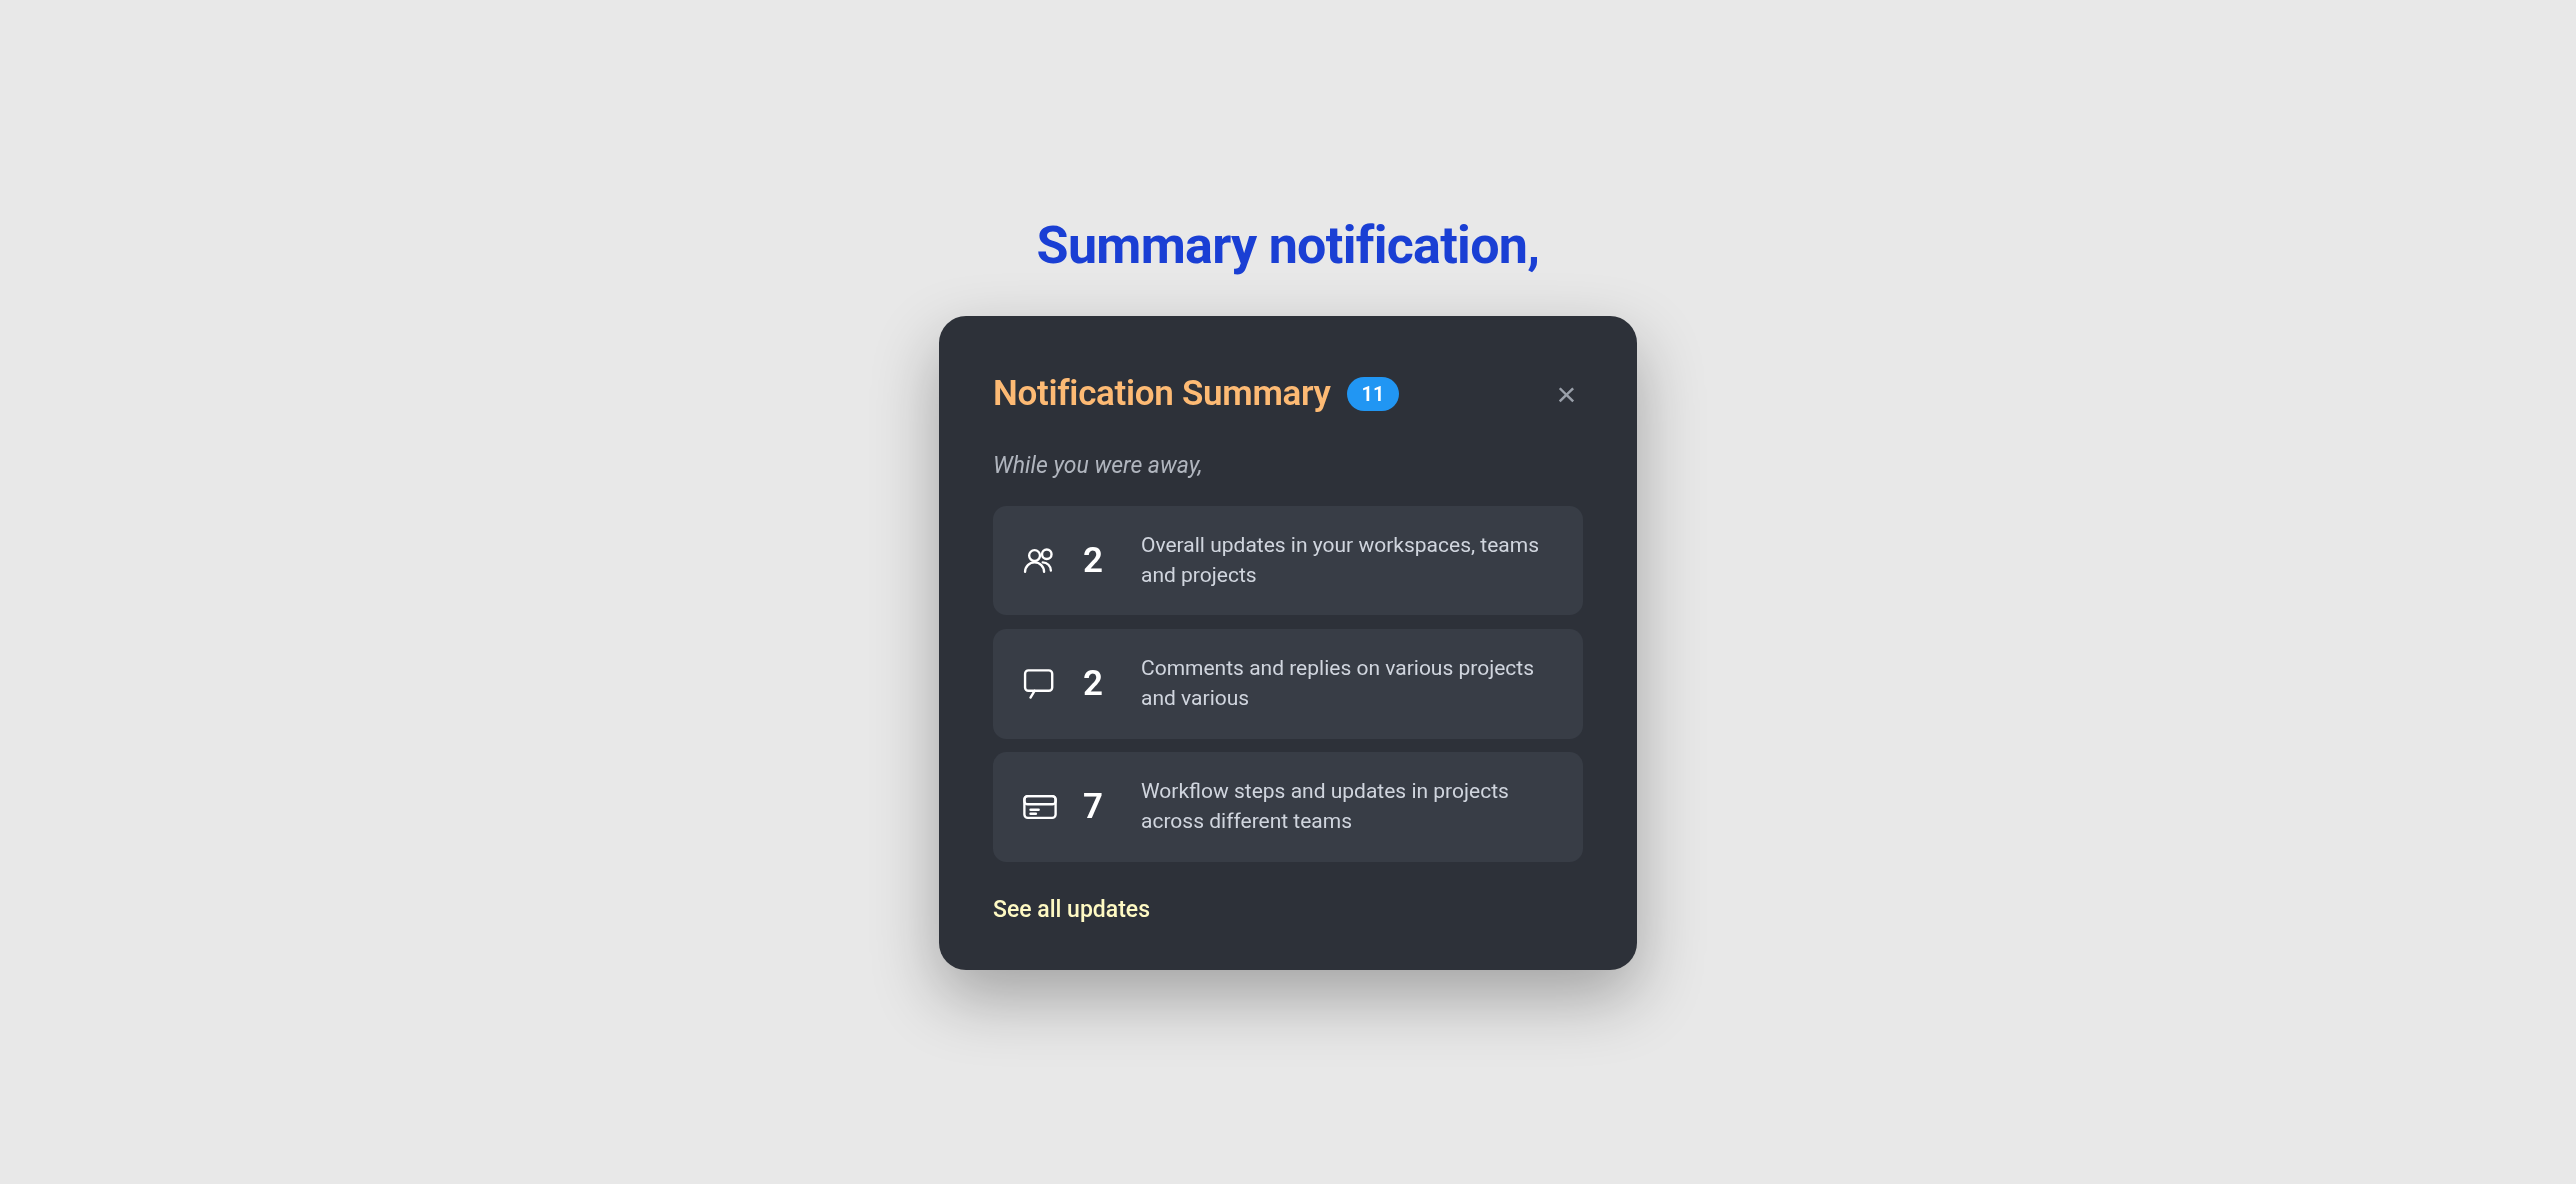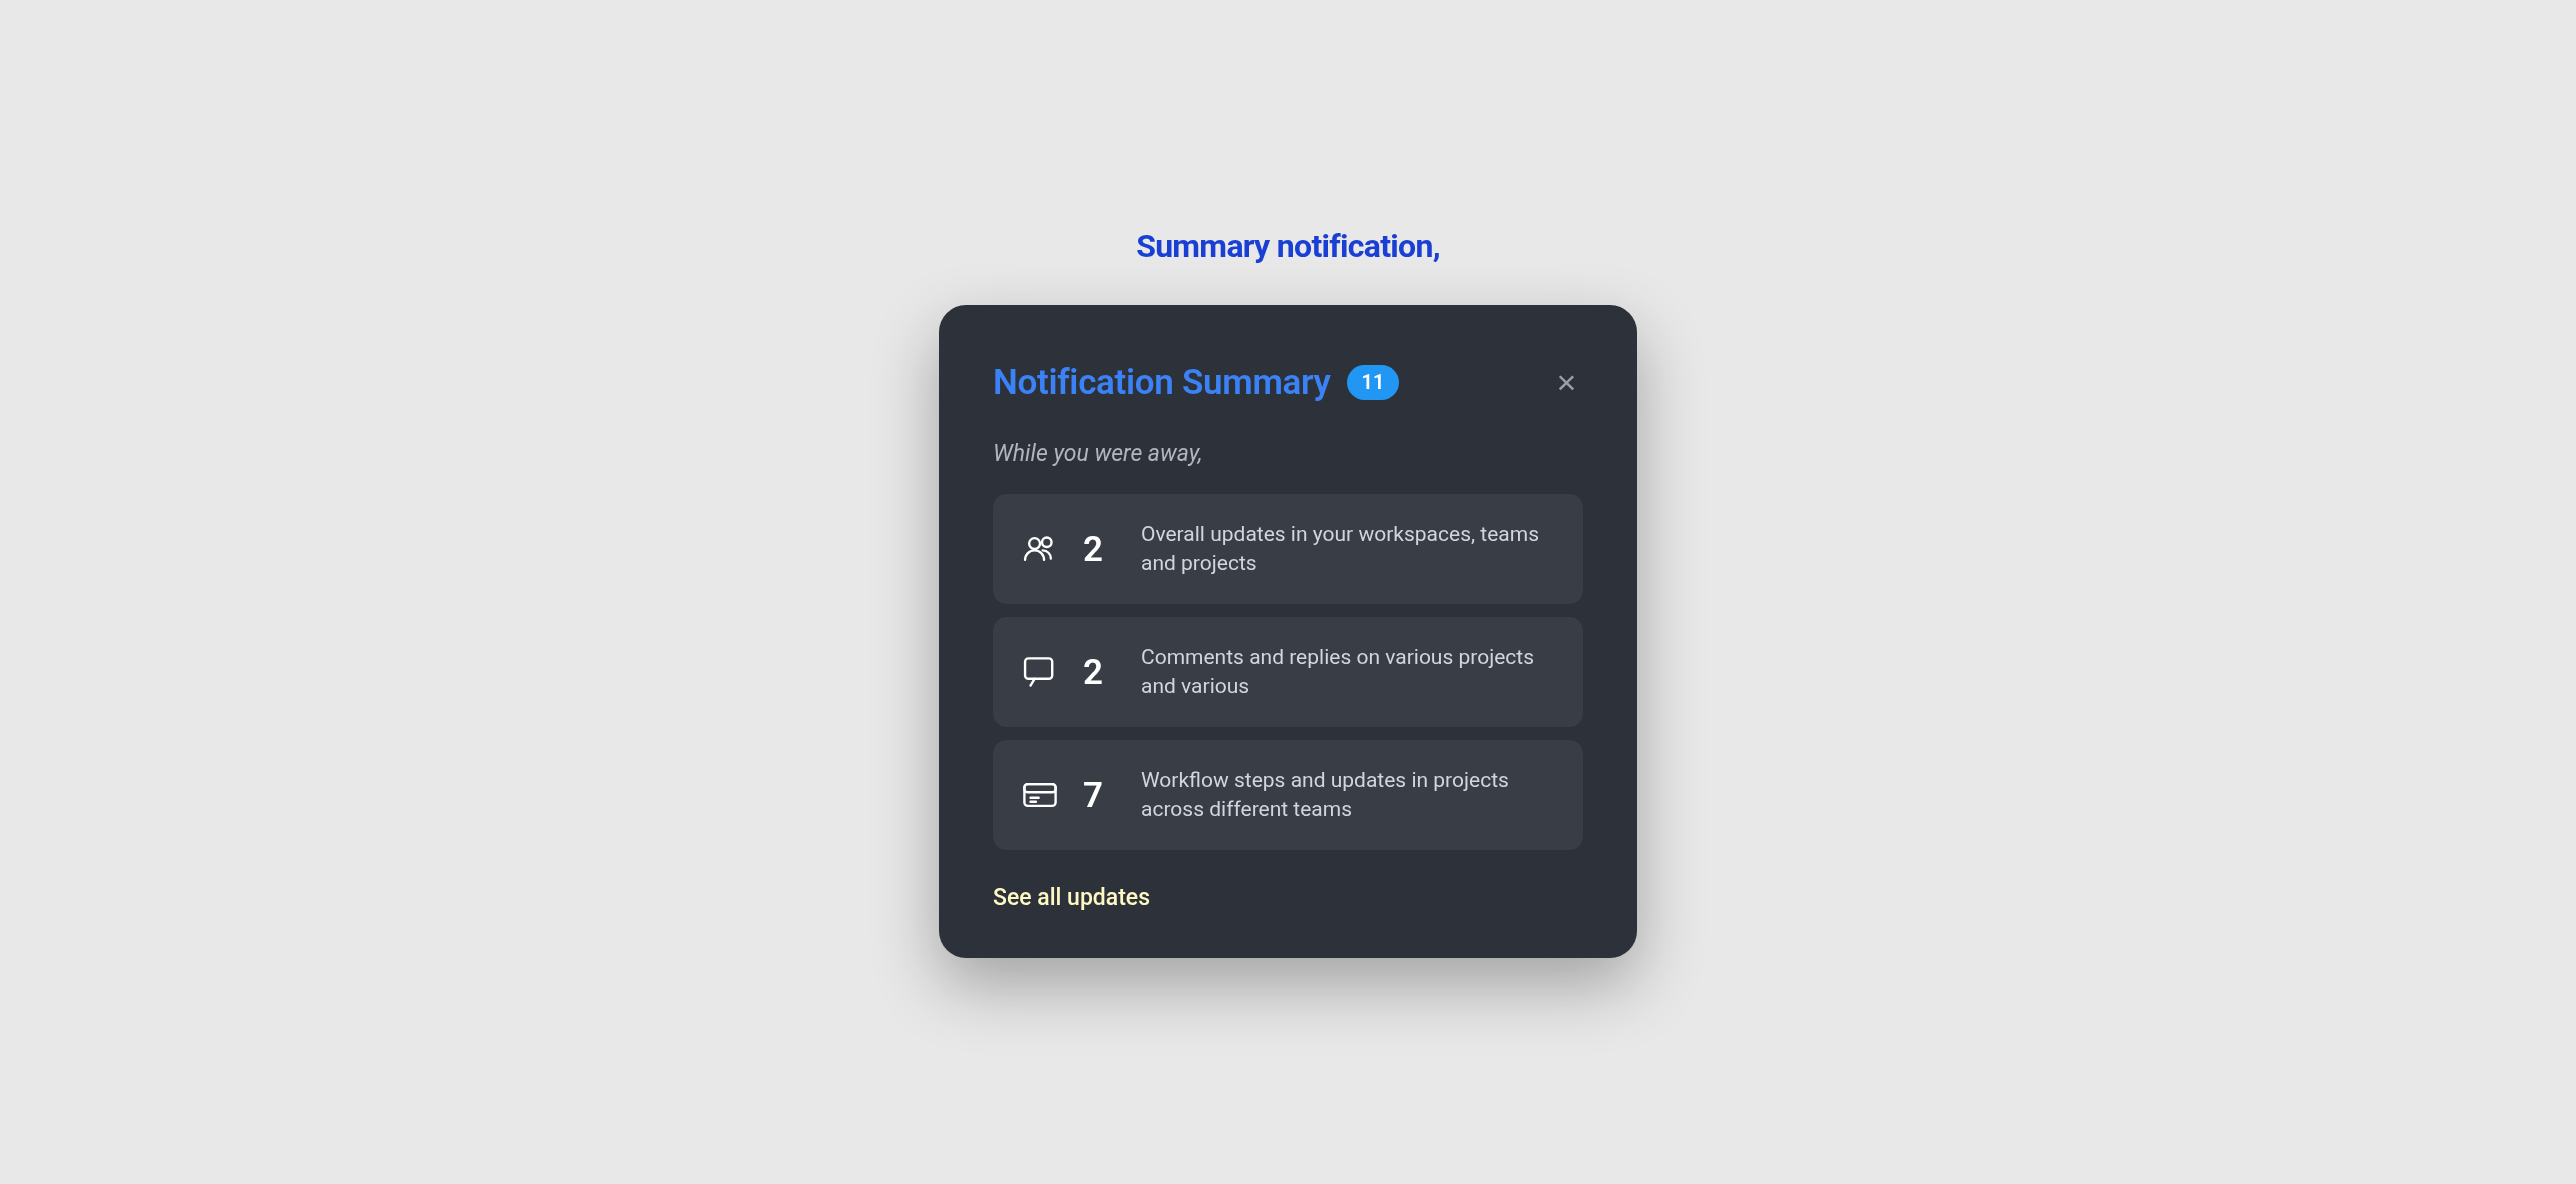--- a/index.html
+++ b/index.html
@@ -13,21 +13,21 @@
       height: 1185px;
       background-color: #e8e8e8;
       display: flex;
       flex-direction: column;
       align-items: center;
       justify-content: center;
       font-family: -apple-system, BlinkMacSystemFont, 'Segoe UI', Roboto, sans-serif;
     }
 
     .page-title {
-      font-size: 32px;
+      font-size: 52px;
       font-weight: 700;
       color: #1a3fd4;
       margin-bottom: 40px;
       letter-spacing: -0.7px;
     }
 
     .modal {
       background-color: #2d3139;
       border-radius: 27px;
       width: 698px;
@@ -44,21 +44,21 @@
 
     .modal-title-group {
       display: flex;
       align-items: center;
       gap: 16px;
     }
 
     .modal-title {
       font-size: 35px;
       font-weight: 600;
-      color: #3b82f6;
+      color: #fdba74;
       letter-spacing: -0.3px;
     }
 
     .badge {
       background-color: #2196f3;
       color: #ffffff;
       border-radius: 34px;
       font-size: 20px;
       font-weight: 600;
       padding: 5.4px 14.8px;

